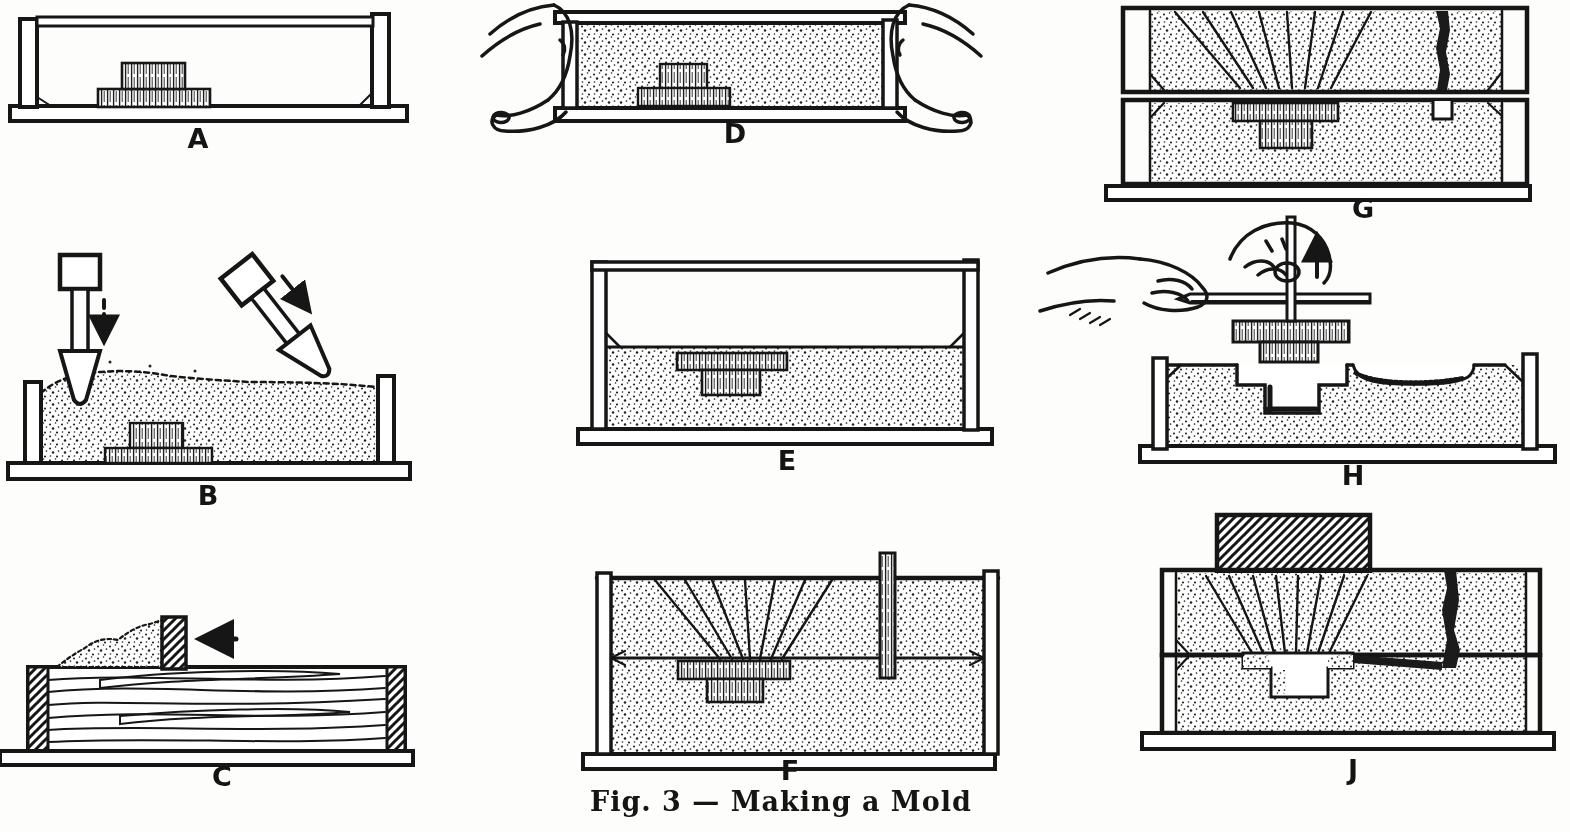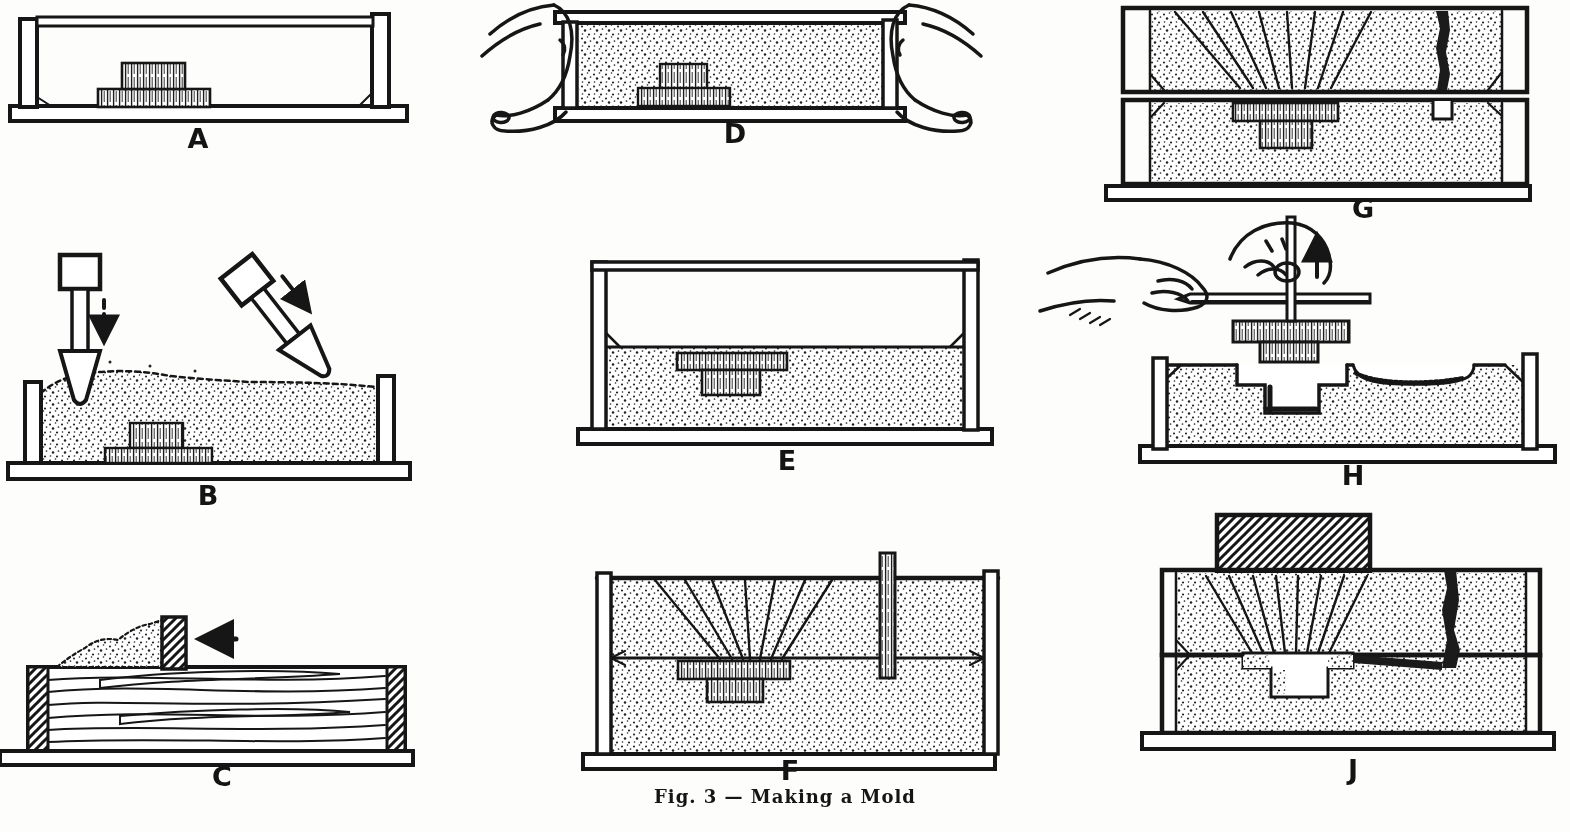--- a/index.html
+++ b/index.html
@@ -1,20 +1,20 @@
 <!DOCTYPE html>
 <html><head>
 <meta charset="utf-8">
 <style>
   html,body{margin:0;padding:0;background:#ffffff;}
   #page{position:relative;width:1570px;height:832px;background:#fdfdfb;overflow:hidden;
         font-family:"DejaVu Sans",sans-serif;}
   #scene{position:absolute;left:0;top:0;}
-  .caption{position:absolute;left:590px;top:786px;width:390px;text-align:center;
-           font-family:"DejaVu Serif",serif;font-weight:700;font-size:18px;color:#151515;
+  .caption{position:absolute;left:590px;top:786px;width:390px;
+           font-family:"DejaVu Serif",serif;font-weight:700;font-size:27px;color:#151515;
            letter-spacing:1px;}
   svg text{font-family:"DejaVu Sans",sans-serif;font-weight:700;font-size:27px;fill:#141414;}
 </style>
 </head>
 <body>
 
 <div id="page">
 <svg id="scene" width="1570" height="812" viewBox="0 0 1570 812">
   <defs>
     <pattern id="sand" width="12" height="12" patternUnits="userSpaceOnUse">

